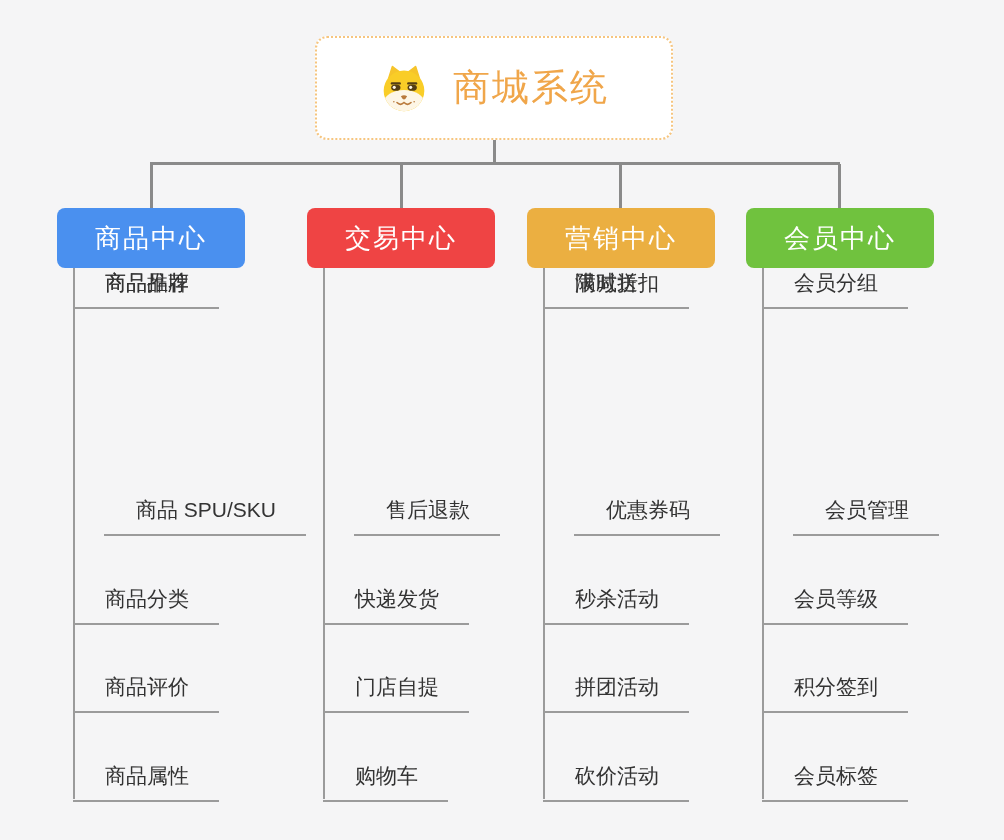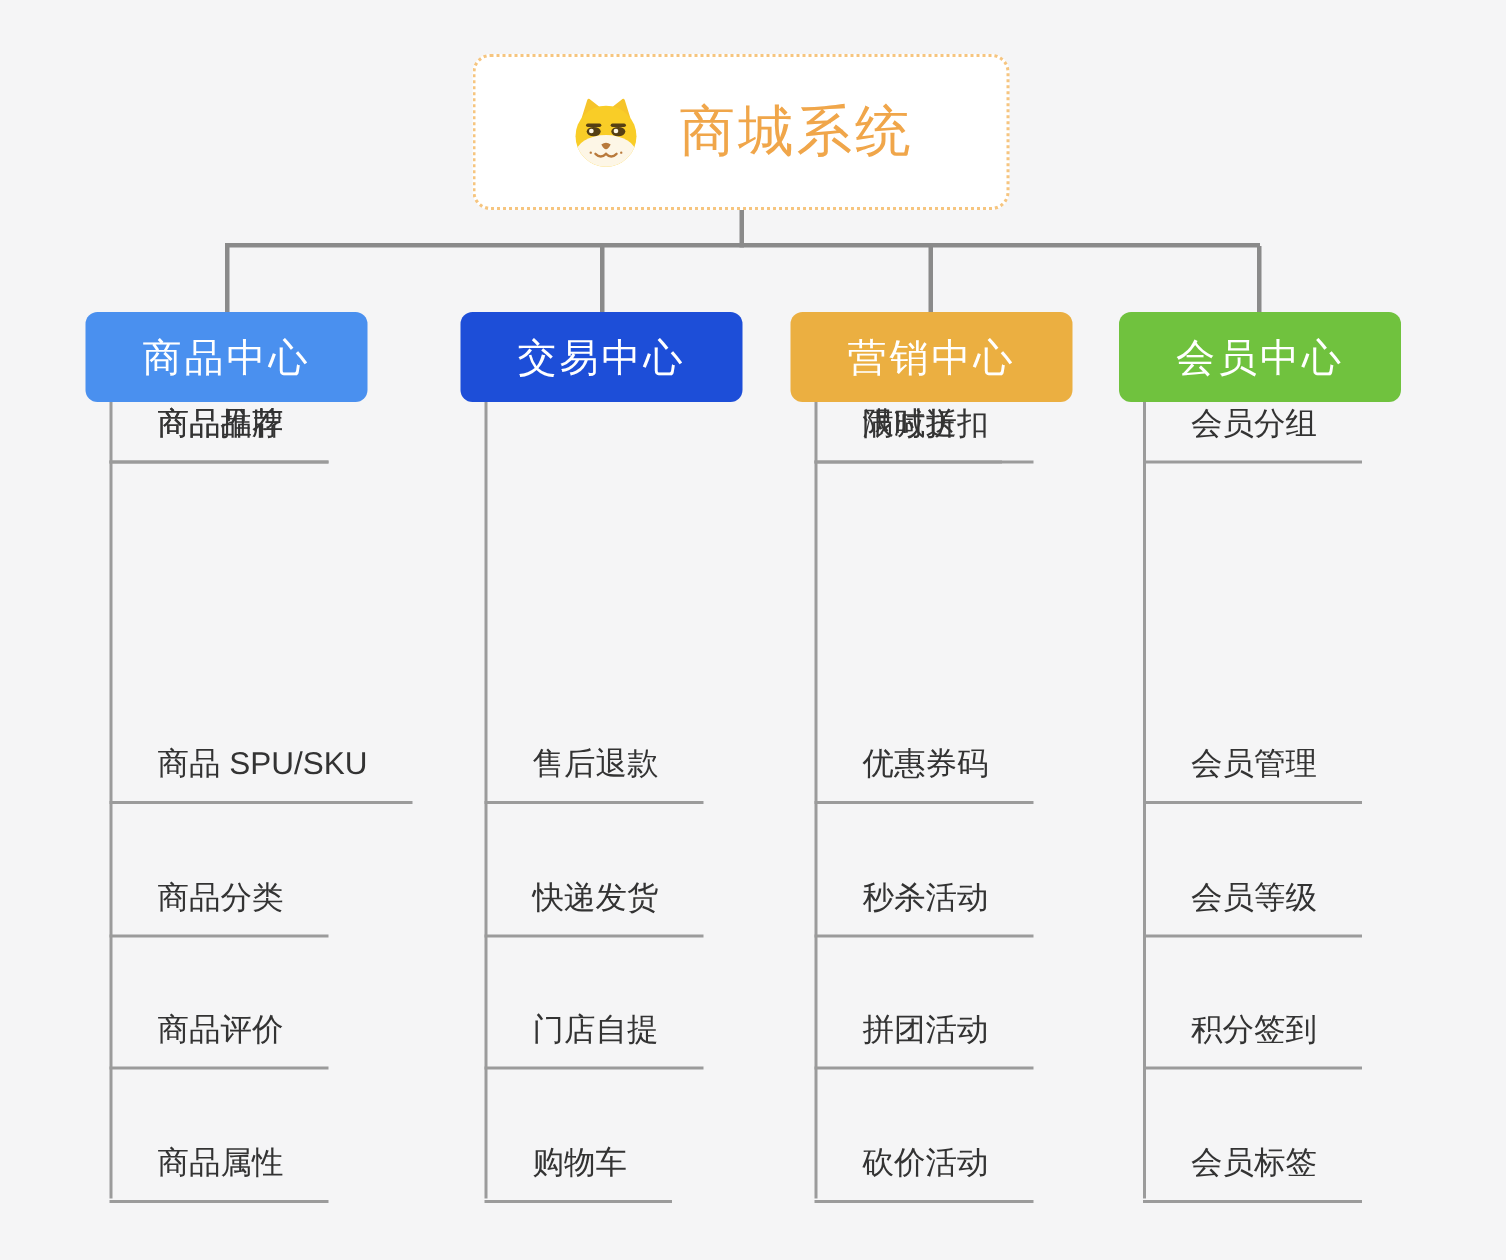--- a/index.html
+++ b/index.html
@@ -45,21 +45,21 @@
   }
   .leaf{
     position:absolute;left:16px;
     white-space:nowrap;
     font-size:21px;color:#333333;line-height:29px;
     padding:0 30px 10px 32px;
     border-bottom:2px solid #9b9b9b;
   }
   .leaf:nth-of-type(1){top:109px;}
   .leaf:nth-of-type(2){top:198px;}
-  .leaf:nth-of-type(3){top:287px;}
+  .leaf:nth-of-type(3){top:287px;margin-left:31px;}
   .leaf:nth-of-type(4){top:376px;}
   .leaf:nth-of-type(5){top:464px;}
   .leaf:nth-of-type(6){top:553px;}
 </style>
 </head>
 <body>
 
 <div class="canvas">
 
   <div class="tline root-stub"></div>
@@ -105,21 +105,21 @@
     <div class="leaf-vline"></div>
     <div class="leaf">商品 SPU/SKU</div>
     <div class="leaf">商品分类</div>
     <div class="leaf">商品评价</div>
     <div class="leaf">商品属性</div>
     <div class="leaf">商品推荐</div>
     <div class="leaf">商品品牌</div>
   </div>
 
   <div class="col col-2">
-    <div class="branch-box" style="background-color: #1d4ed8; text-align: center;">交易中心</div>
+    <div class="branch-box" style="background-color: #ef4444; text-align: center;">交易中心</div>
     <div class="leaf-vline"></div>
     <div class="leaf">售后退款</div>
     <div class="leaf">快递发货</div>
     <div class="leaf">门店自提</div>
     <div class="leaf">购物车</div>
   </div>
 
   <div class="col col-3">
     <div class="branch-box" style="background-color: rgb(235, 175, 65);">营销中心</div>
     <div class="leaf-vline"></div>

